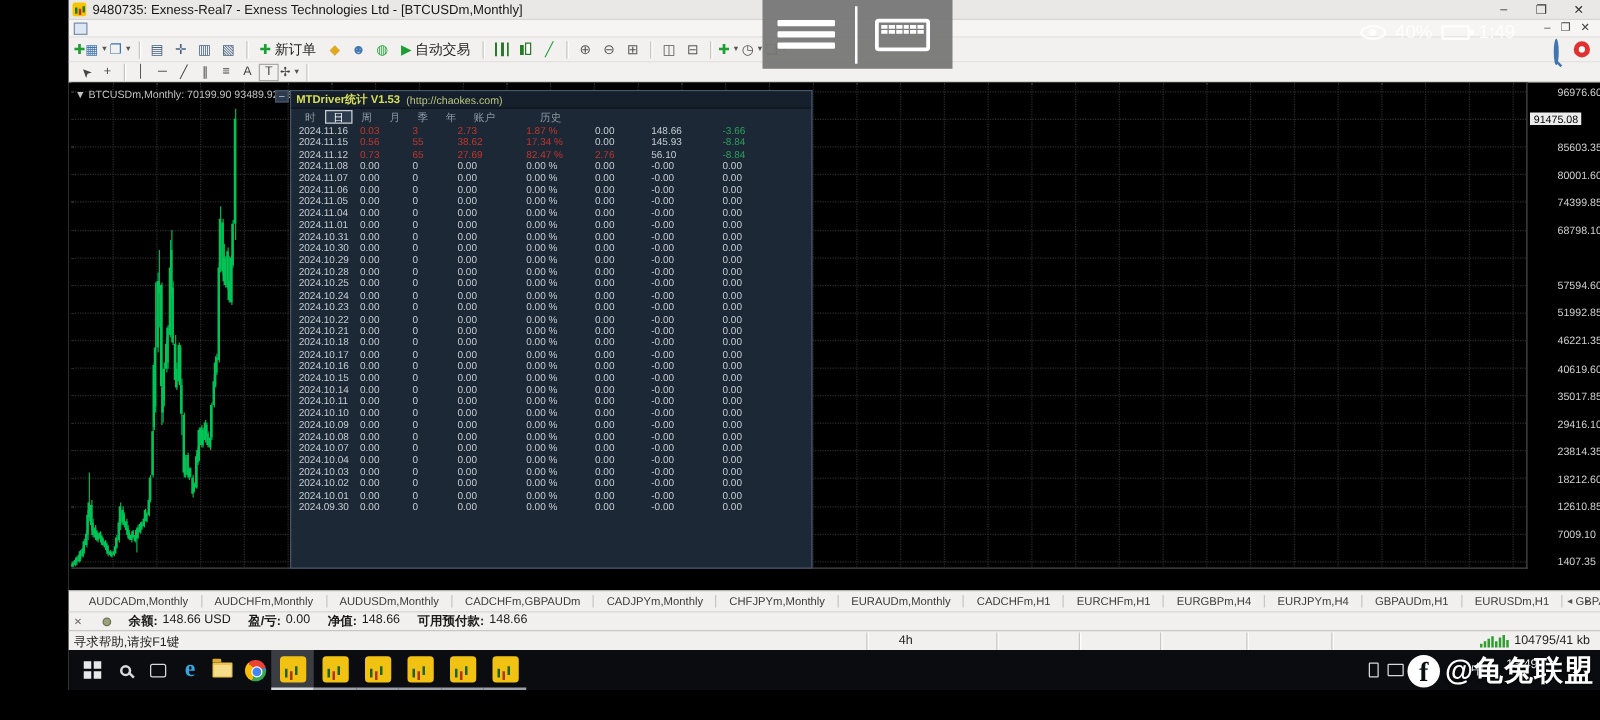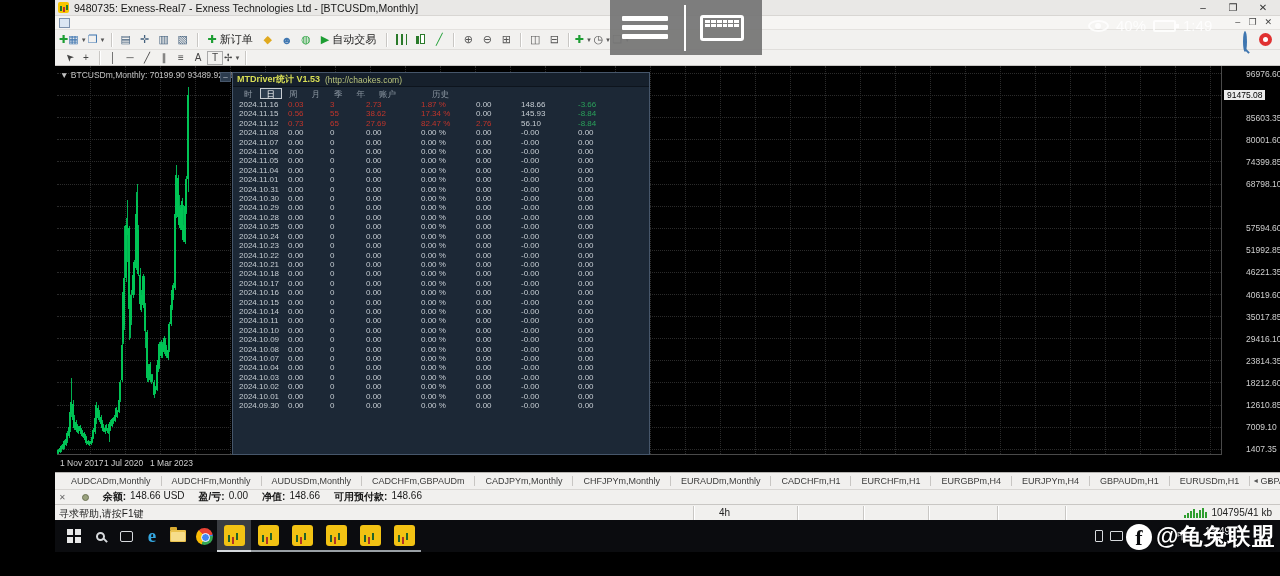--- a/index.html
+++ b/index.html
@@ -881,25 +881,20 @@
         <span class="plabel" style="top: 201.4px;">46221.35</span>
         <span class="plabel" style="top: 223.5px;">40619.60</span>
         <span class="plabel" style="top: 245.6px;">35017.85</span>
         <span class="plabel" style="top: 267.7px;">29416.10</span>
         <span class="plabel" style="top: 289.8px;">23814.35</span>
         <span class="plabel" style="top: 311.9px;">18212.60</span>
         <span class="plabel" style="top: 334px;">12610.85</span>
         <span class="plabel" style="top: 356.1px;">7009.10</span>
         <span class="plabel" style="top: 378.2px;">1407.35</span>
       </div>
-    <div class="time-axis" id="time-axis">
-        <span class="tlabel" style="left: 3px;">1 Nov 2017</span>
-        <span class="tlabel" style="left: 47px;">1 Jul 2020</span>
-        <span class="tlabel" style="left: 93px;">1 Mar 2023</span>
-      </div>
   </div>
 
   <div class="symtabs" id="symtabs">
       <span class="symtab">AUDCADm,Monthly</span>
       <span class="symtab">AUDCHFm,Monthly</span>
       <span class="symtab">AUDUSDm,Monthly</span>
       <span class="symtab">CADCHFm,GBPAUDm</span>
       <span class="symtab">CADJPYm,Monthly</span>
       <span class="symtab">CHFJPYm,Monthly</span>
       <span class="symtab">EURAUDm,Monthly</span>

